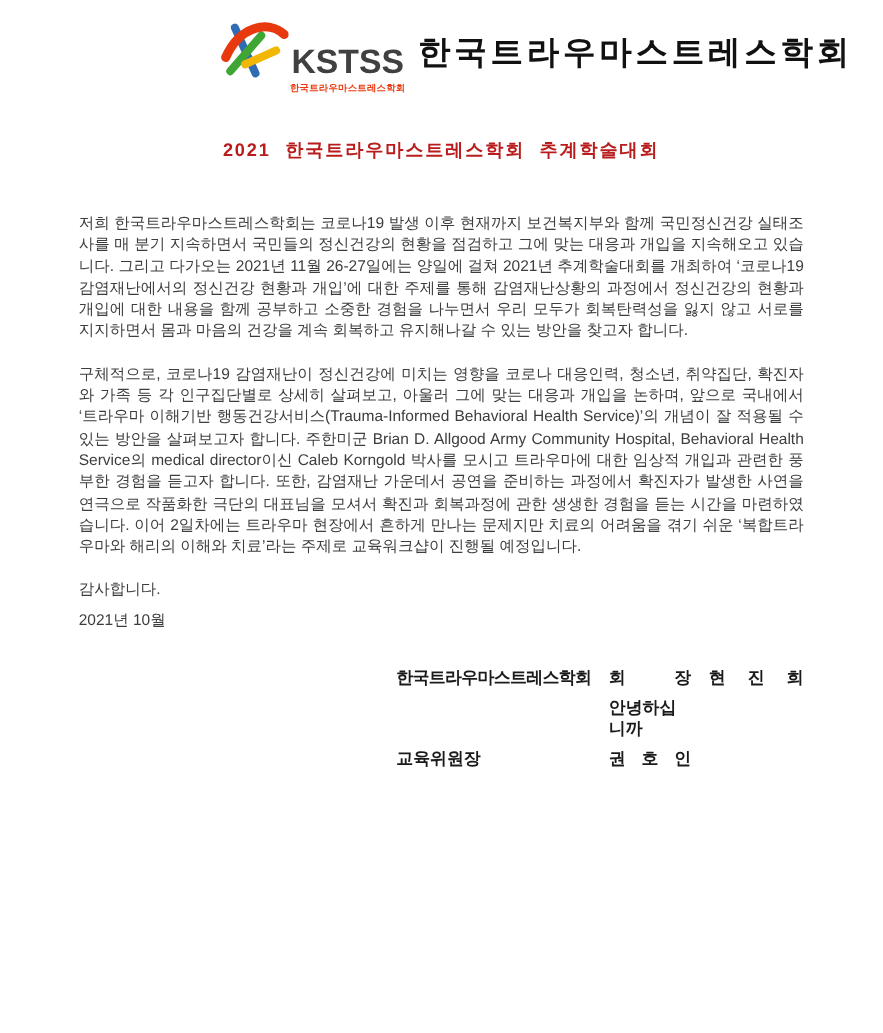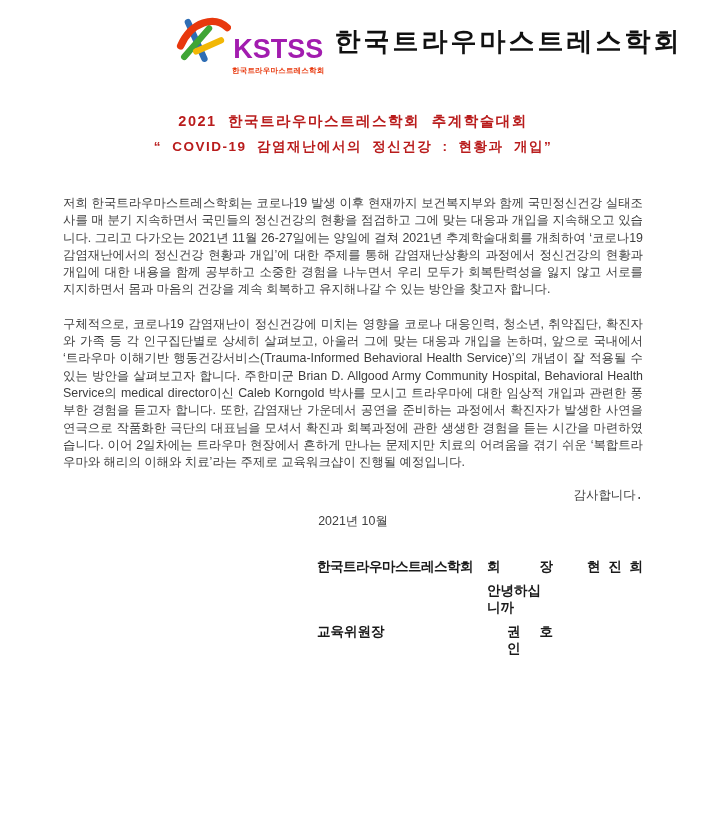--- a/index.html
+++ b/index.html
@@ -8,21 +8,21 @@
     width: 706px; height: 826px; background: #ffffff; overflow: hidden;
     font-family: "Liberation Sans", "DejaVu Sans", sans-serif;
     color: #3d3d3d; position: relative;
   }
 
   
   .header { display: flex; align-items: flex-start; padding-top: 13px; margin-left: 176px; }
   .logo-mark { width: 55px; height: 53px; flex: 0 0 auto; }
   .logo-text { display: flex; flex-direction: column; align-items: center; margin-top: 23px; margin-left: 1px; }
   .kstss-wordmark {
-    font-size: 27px; font-weight: bold; color: #a21caf;
+    font-size: 27px; font-weight: bold; color: #404040;
     line-height: 1; letter-spacing: 0px;
   }
   .kstss-sub {
     font-size: 7.5px; font-weight: bold; color: #e8380d;
     margin-top: 3px; letter-spacing: 0.2px; white-space: nowrap;
   }
   .org-title {
     font-size: 26px; font-weight: bold; color: #111111;
     letter-spacing: 3px; margin-left: 10px; margin-top: 11px; white-space: nowrap;
   }
@@ -34,32 +34,32 @@
   .title-line3 { font-size: 13.5px; letter-spacing: 0.5px; word-spacing: 5px; line-height: 25px; }
 
   
   .body-copy {
     margin: 36px 63px 0 63px; font-size: 12.4px; line-height: 17.3px;
     text-align: justify; color: #3d3d3d;
   }
   .greeting { text-align: left; }
   .para { margin: 0 0 17px 0; }
   .para:first-of-type { margin-top: 0; }
-  .closing { text-align: right; font-family: Liberation Mono, monospace; }
-  .date-line { text-align: center; margin-top: 7px; }
+  .closing { text-align: left; }
+  .date-line { text-align: left; margin-top: 7px; }
 
   
   .signature {
     margin: 28px 63px 0 0; display: flex; justify-content: flex-end;
     font-weight: bold; color: #1a1a1a; font-size: 13.5px;
   }
   .sig-grid { display: grid; grid-template-columns: auto 66px 76px; column-gap: 14px; row-gap: 7px; line-height: 17px; }
   .sig-org { white-space: nowrap; letter-spacing: -0.5px; }
   .sig-title { text-align: justify; text-align-last: justify; }
-  .sig-name { text-align: justify; text-align-last: justify; margin-left: 20px; }
+  .sig-name { text-align: justify; text-align-last: justify; }
 </style>
 </head>
 <body>
 
 <div class="page">
 
   <div class="header">
     <span class="logo-mark">
       <svg viewBox="0 0 60 56" width="55" height="53" fill="none" stroke-linecap="round">
         <path d="M 13 9 L 31 49" stroke-width="7" stroke="#2e6db4"></path>
@@ -70,21 +70,20 @@
     </span>
     <span class="logo-text">
       <span class="kstss-wordmark">KSTSS</span>
       <span class="kstss-sub">한국트라우마스트레스학회</span>
     </span>
     <span class="org-title">한국트라우마스트레스학회</span>
   </div>
 
   <div class="title-block">
     <div class="title-line1">2021 한국트라우마스트레스학회 추계학술대회</div>
-    <div class="title-line2">“ COVID-19 감염재난에서의 정신건강 : 현황과 개입”</div>
   </div>
 
   <div class="body-copy">
     <p class="para">저희 한국트라우마스트레스학회는 코로나19 발생 이후 현재까지 보건복지부와 함께 국민정신건강 실태조사를 매 분기 지속하면서 국민들의 정신건강의 현황을 점검하고 그에 맞는 대응과 개입을 지속해오고 있습니다. 그리고 다가오는 2021년 11월 26-27일에는 양일에 걸쳐 2021년 추계학술대회를 개최하여 ‘코로나19 감염재난에서의 정신건강 현황과 개입’에 대한 주제를 통해 감염재난상황의 과정에서 정신건강의 현황과 개입에 대한 내용을 함께 공부하고 소중한 경험을 나누면서 우리 모두가 회복탄력성을 잃지 않고 서로를 지지하면서 몸과 마음의 건강을 계속 회복하고 유지해나갈 수 있는 방안을 찾고자 합니다.</p>
     <p class="para">구체적으로, 코로나19 감염재난이 정신건강에 미치는 영향을 코로나 대응인력, 청소년, 취약집단, 확진자와 가족 등 각 인구집단별로 상세히 살펴보고, 아울러 그에 맞는 대응과 개입을 논하며, 앞으로 국내에서 ‘트라우마 이해기반 행동건강서비스(Trauma-Informed Behavioral Health Service)’의 개념이 잘 적용될 수 있는 방안을 살펴보고자 합니다. 주한미군 Brian D. Allgood Army Community Hospital, Behavioral Health Service의 medical director이신 Caleb Korngold 박사를 모시고 트라우마에 대한 임상적 개입과 관련한 풍부한 경험을 듣고자 합니다. 또한, 감염재난 가운데서 공연을 준비하는 과정에서 확진자가 발생한 사연을 연극으로 작품화한 극단의 대표님을 모셔서 확진과 회복과정에 관한 생생한 경험을 듣는 시간을 마련하였습니다. 이어 2일차에는 트라우마 현장에서 흔하게 만나는 문제지만 치료의 어려움을 겪기 쉬운 ‘복합트라우마와 해리의 이해와 치료’라는 주제로 교육워크샵이 진행될 예정입니다.</p>
     <div class="closing">감사합니다.</div>
     <div class="date-line">2021년 10월</div>
   </div>
 
   <div class="signature">

